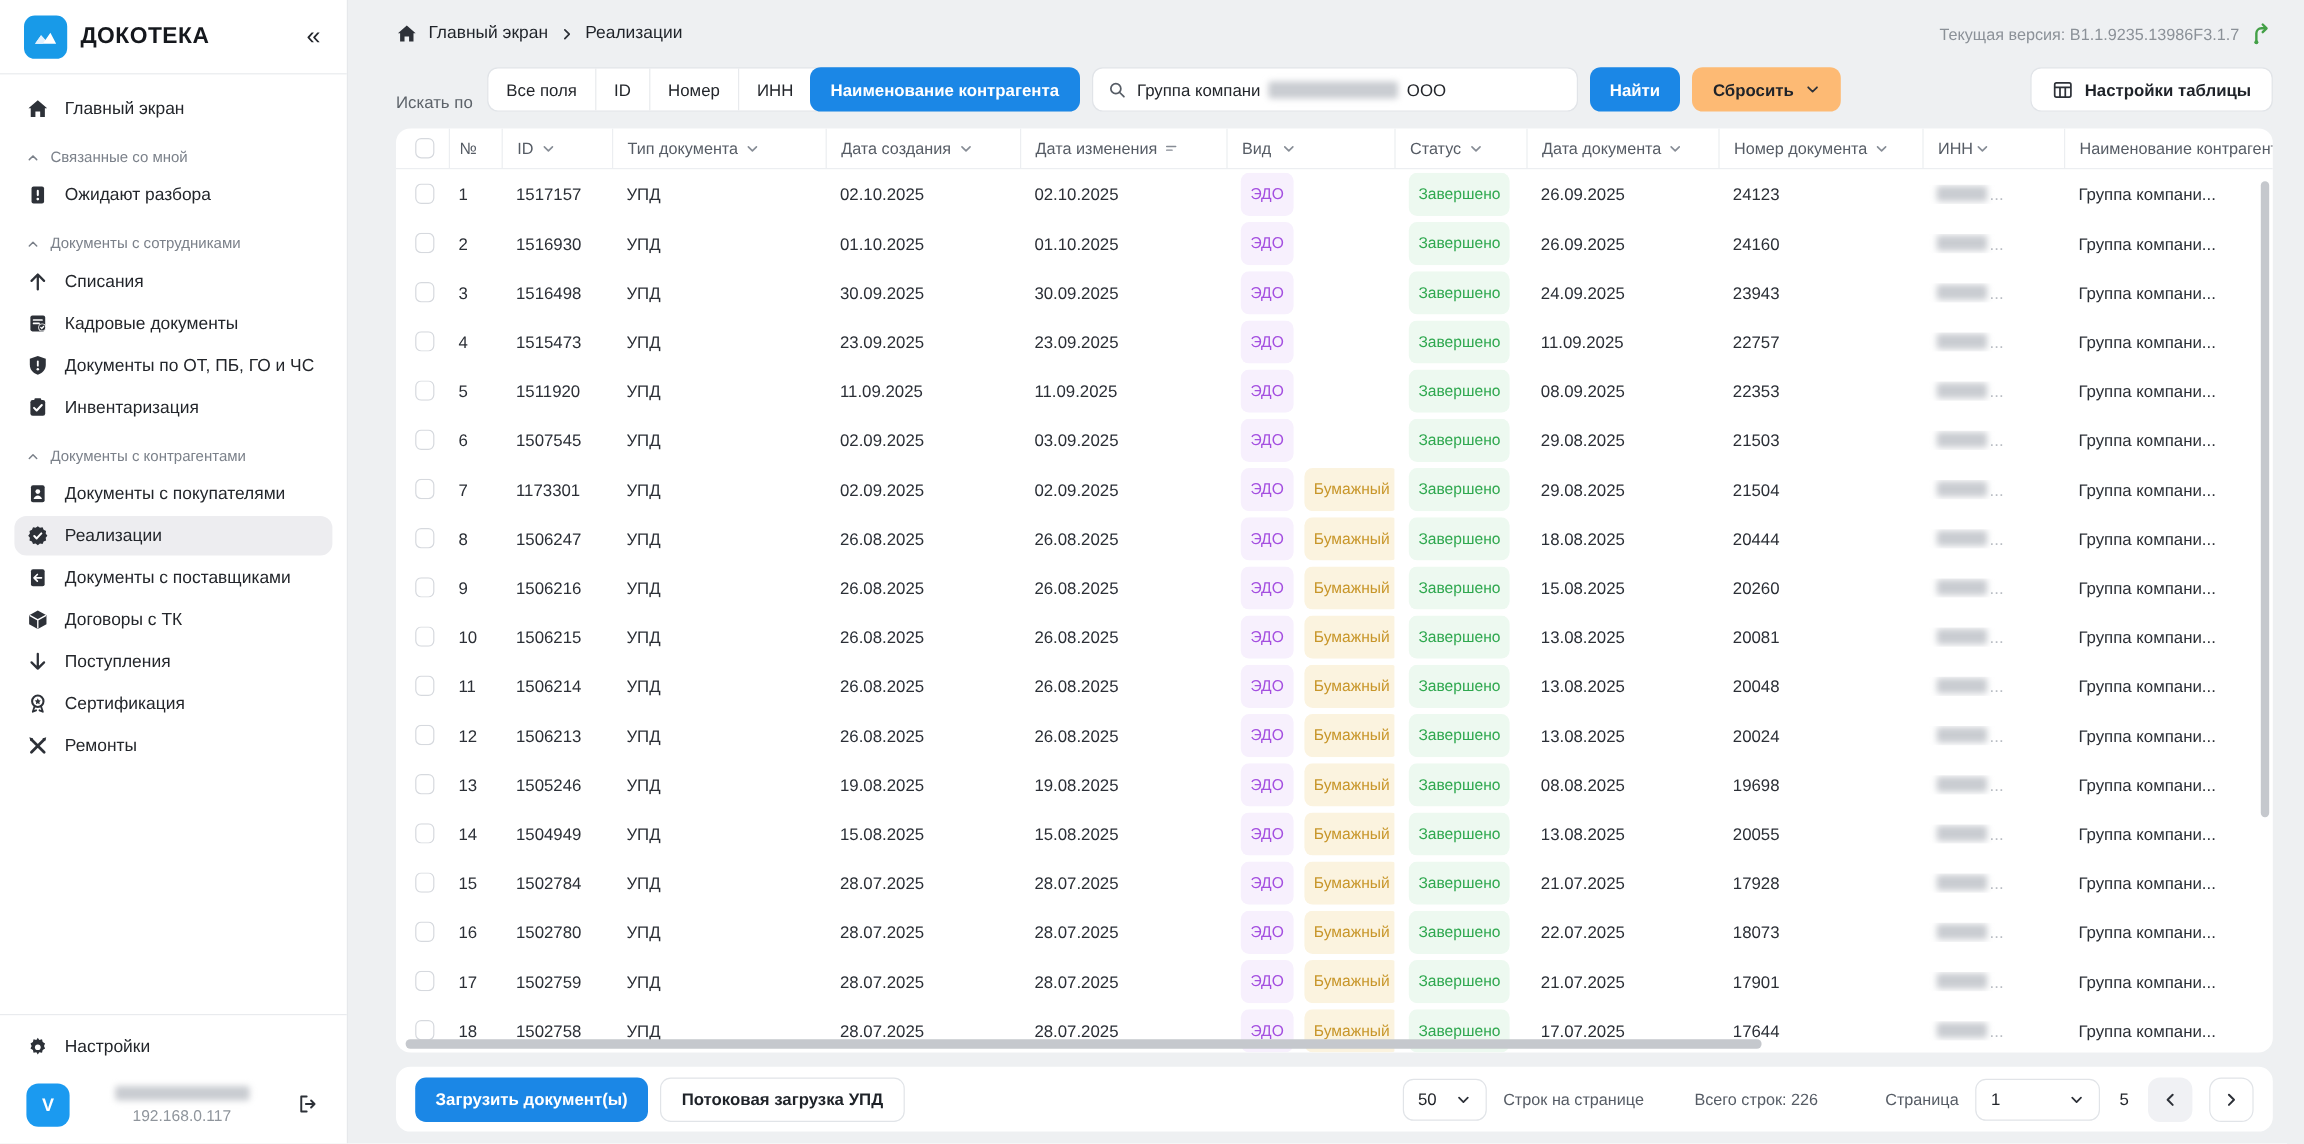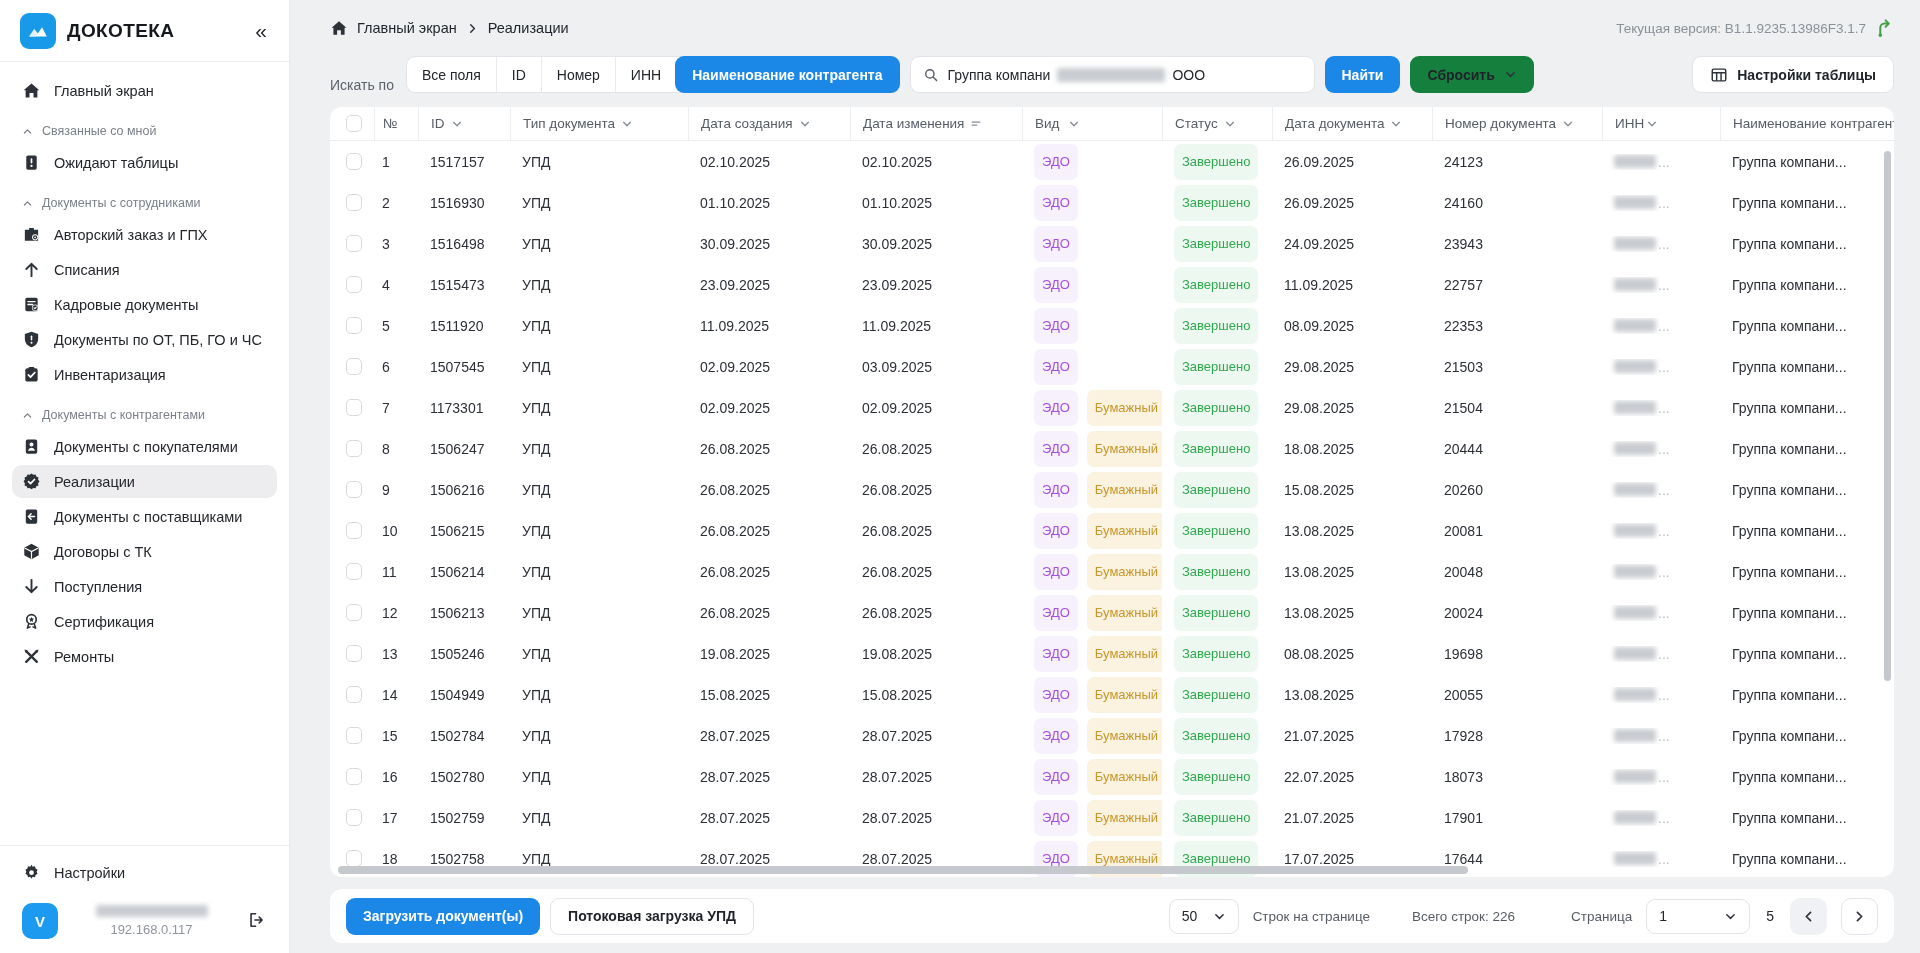--- a/index.html
+++ b/index.html
@@ -47,21 +47,21 @@
   .seg{padding:0 15px;font-size:14px;color:#23262b;background:transparent;border:none;border-left:1px solid #e8eaed;cursor:pointer;font-family:inherit;display:flex;align-items:center}
   .seg:first-child{border-left:none}
   .seg.active{background:var(--accent,#1b87e6);color:#fff;border-radius:9px;margin:-1px;padding:0 17px;border-left:none;font-weight:600}
   .search-box{display:flex;align-items:center;gap:9px;background:#fff;border:1px solid #e1e4e8;border-radius:9px;height:37px;padding:0 12px;width:405px}
   .search-box .ic{color:#565c65}
   .search-box .ic svg{width:16px;height:16px}
   .search-value{font-size:14px;color:#23262b;display:flex;align-items:center;gap:7px;white-space:nowrap}
   .search-red{width:108px;height:14px}
   .btn{height:37px;border-radius:9px;font-size:14px;display:inline-flex;align-items:center;justify-content:center;padding:0 17px;cursor:pointer;border:none;font-family:inherit;gap:9px}
   .btn-primary{background:var(--accent,#1b87e6);color:#fff;font-weight:600}
-  .btn-soft{background:#15803d;color:#1f2329;font-weight:600}
+  .btn-soft{background:#fdba74;color:#1f2329;font-weight:600}
   .btn-outline{background:#fff;border:1px solid #e1e4e8;color:#1f2329;font-weight:600}
   .btn .chev svg{width:13px;height:13px}
   .table-settings{margin-left:auto}
 
   
   .table-card{background:#fff;border-radius:12px;margin-top:14px;flex:1;position:relative;overflow:hidden;display:flex;flex-direction:column;min-height:0}
   .thead{display:flex;height:34px;align-items:stretch;border-bottom:1px solid #eceef1;flex-shrink:0}
   .th{display:flex;align-items:center;gap:6px;font-size:13.5px;color:#565c65;padding:0 12px;border-left:1px solid #eceef1;overflow:hidden;white-space:nowrap;flex-shrink:0;cursor:pointer}
   .th:first-child{border-left:none}
   .thic{color:#868c95}
@@ -143,40 +143,29 @@
           <span>Связанные со мной</span>
         </div>
         <div class="nav-item">
           <span class="ic">
             <svg viewBox="0 0 20 20">
               <rect x="4.5" y="2.5" width="11" height="15" rx="1.8" fill="currentColor"></rect>
               <rect x="9.1" y="5.5" width="1.8" height="5.5" rx=".9" fill="#fff"></rect>
               <circle cx="10" cy="13.6" r="1.2" fill="#fff"></circle>
             </svg>
           </span>
-          <span>Ожидают таблицы</span>
+          <span>Ожидают разбора</span>
         </div>
         <div class="nav-section">
           <span class="ic">
             <svg viewBox="0 0 16 16">
               <path d="M3.5 10.2L8 5.7l4.5 4.5" stroke="currentColor" stroke-width="1.8" fill="none" stroke-linecap="round" stroke-linejoin="round"></path>
             </svg>
           </span>
           <span>Документы с сотрудниками</span>
-        </div>
-        <div class="nav-item">
-          <span class="ic">
-            <svg viewBox="0 0 20 20">
-              <path d="M7.5 5V3.2h5V5H17v11.5H3V5z" fill="currentColor"></path>
-              <circle cx="13.8" cy="13" r="3.2" fill="#fff"></circle>
-              <circle cx="13.8" cy="13" r="2.2" fill="currentColor"></circle>
-              <circle cx="13.8" cy="13" r=".9" fill="#fff"></circle>
-            </svg>
-          </span>
-          <span>Авторский заказ и ГПХ</span>
         </div>
         <div class="nav-item">
           <span class="ic">
             <svg viewBox="0 0 20 20">
               <path d="M10 17V4M4.5 9.5L10 4l5.5 5.5" stroke="currentColor" stroke-width="2" fill="none" stroke-linecap="round" stroke-linejoin="round"></path>
             </svg>
           </span>
           <span>Списания</span>
         </div>
         <div class="nav-item">

